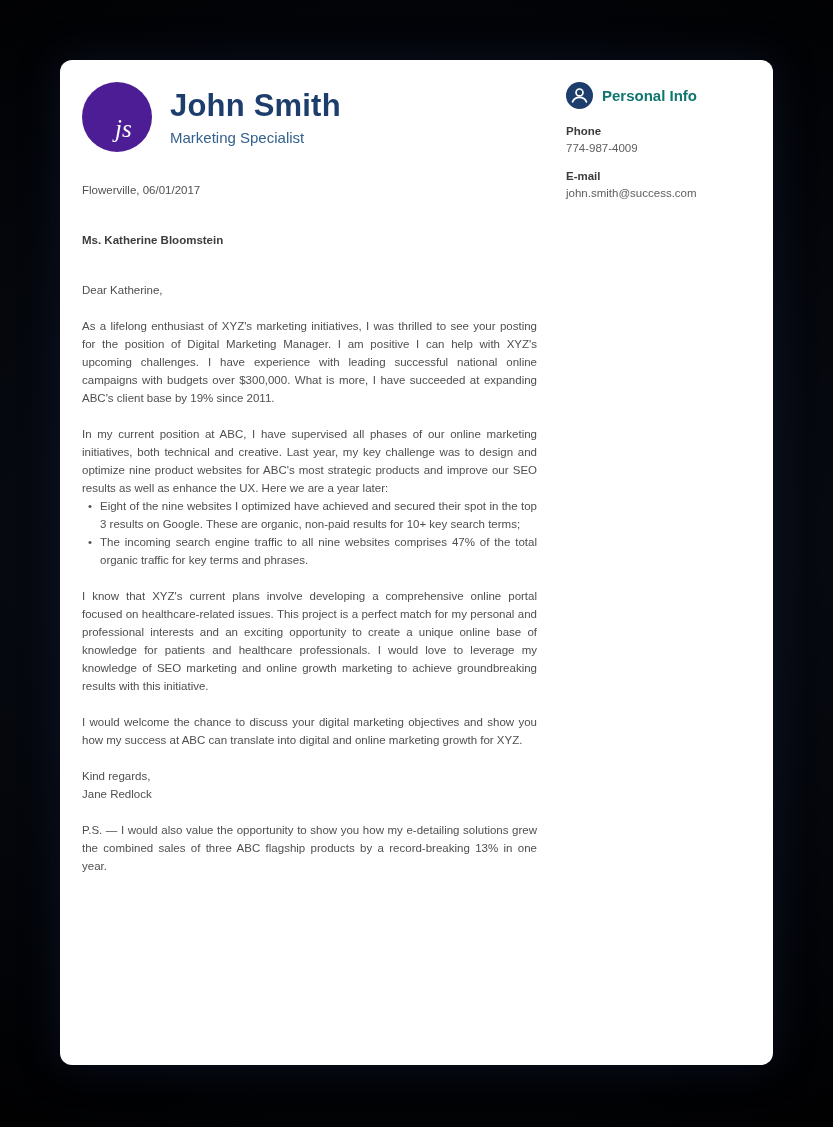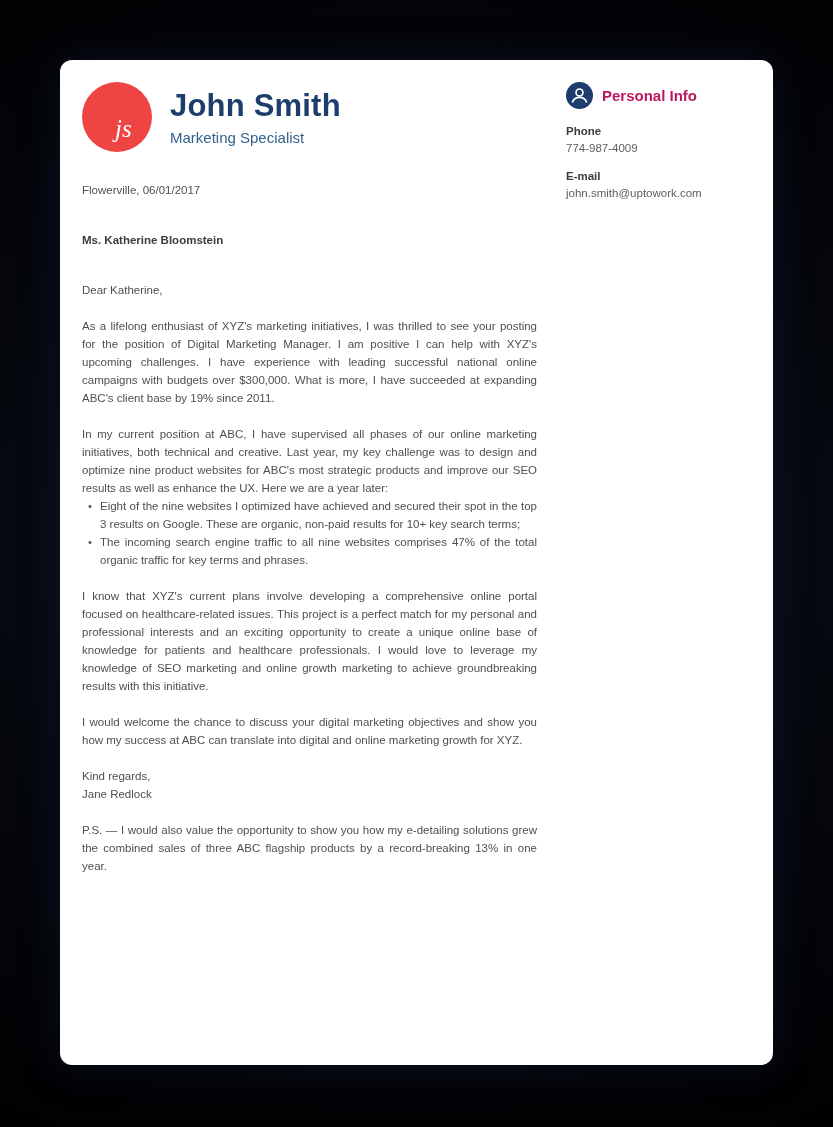--- a/index.html
+++ b/index.html
@@ -21,21 +21,21 @@
     box-shadow: 0 0 40px rgba(20,30,60,0.45);
   }
   .doc-columns { display: flex; }
   .col-main { width: 455px; flex: 0 0 455px; }
   .col-side { flex: 0 0 171px; margin-left: 29px; }
 
   
   .header { display: flex; align-items: center; }
   .avatar {
     width: 70px; height: 70px; border-radius: 50%;
-    background: #ef4444;
+    background: #4c1d95;
     color: #ffffff;
     display: flex; align-items: center; justify-content: center;
     flex: 0 0 70px;
     position: relative;
   }
   .avatar span {
     font-family: "Liberation Serif", "DejaVu Serif", serif;
     font-style: italic;
     font-size: 25px;
     position: absolute;
@@ -67,21 +67,21 @@
     content: "•";
     position: absolute; left: 6px; top: 0;
     color: #4f4f4f;
   }
   .closing { margin-top: 18px; }
   .ps { margin-top: 18px; text-align: justify; }
 
   
   .side-heading { display: flex; align-items: center; }
   .side-icon { width: 27px; height: 27px; flex: 0 0 27px; }
-  .side-heading-label { font-size: 15px; font-weight: bold; color: #be185d; margin-left: 9px; }
+  .side-heading-label { font-size: 15px; font-weight: bold; color: #0f766e; margin-left: 9px; }
   .field-label { font-size: 11.5px; font-weight: bold; color: #3c3c3c; margin-top: 16px; }
   .field-value { font-size: 11.5px; color: #5e5e5e; margin-top: 5px; }
 </style>
 </head>
 <body>
 
 <div class="doc">
   <div class="doc-columns">
 
     <div class="col-main">
@@ -134,17 +134,17 @@
             <path d="M5.8 17.6c1.2-2.8 3.8-4 6.2-4s5 1.2 6.2 4" fill="none" stroke="#ffffff" stroke-width="1.5" stroke-linecap="round"></path>
           </svg>
         </span>
         <span class="side-heading-label">Personal Info</span>
       </div>
 
       <div class="field-label">Phone</div>
       <div class="field-value">774-987-4009</div>
 
       <div class="field-label">E-mail</div>
-      <div class="field-value">john.smith@uptowork.com</div>
+      <div class="field-value">john.smith@success.com</div>
     </div>
 
   </div>
 </div>
 
 </body></html>

